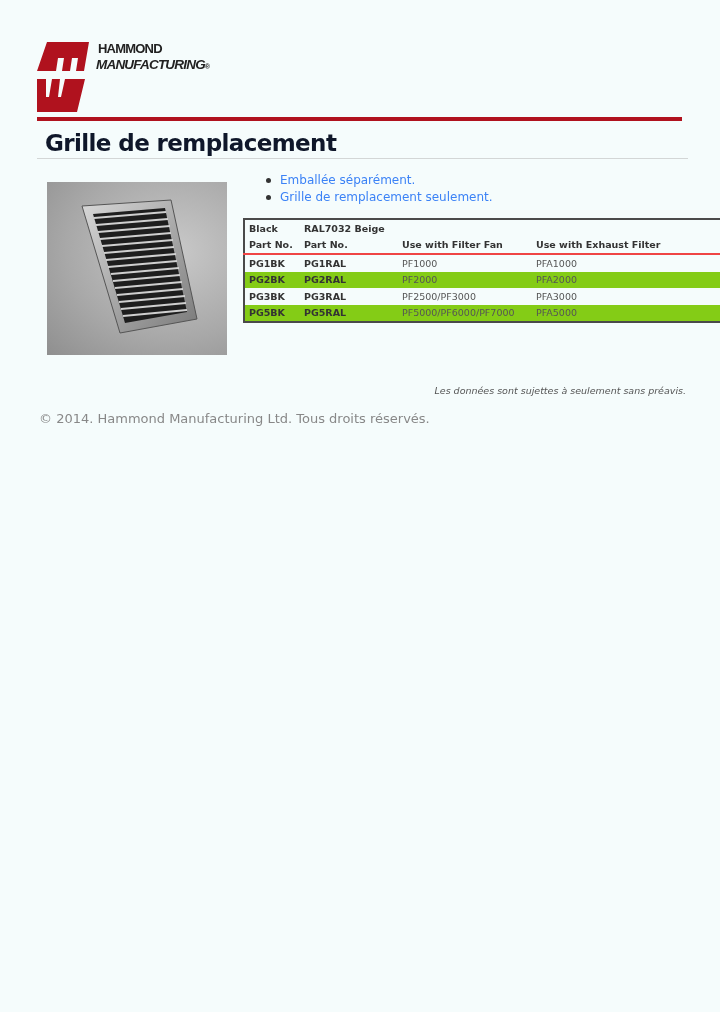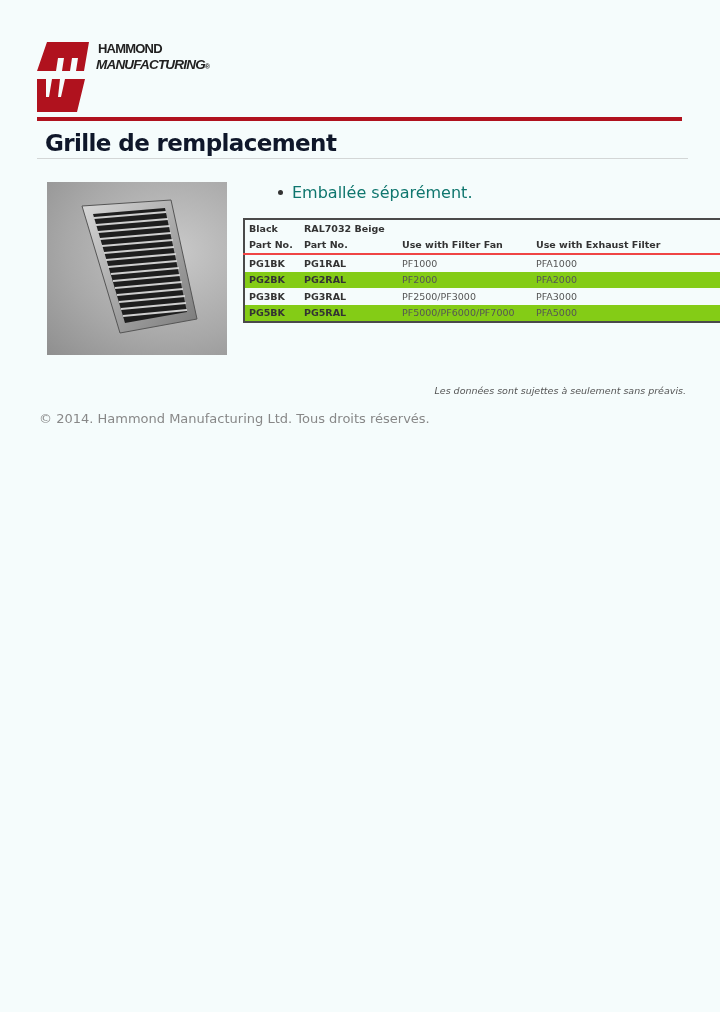--- a/index.html
+++ b/index.html
@@ -13,21 +13,21 @@
     }
     .logo { position: absolute; left: 37px; top: 42px; width: 52px; height: 70px; }
     .brand { position: absolute; left: 96px; top: 41px; font-family: "Liberation Sans", sans-serif; font-weight: bold; color: #222; letter-spacing: -0.8px; line-height: 16px; font-style: italic; }
     .brand .l1 { font-size: 13px; display: block; font-style: normal; padding-left: 2px; }
     .brand .l2 { font-size: 13.5px; display: block; }
     .brand .reg { font-size: 7px; vertical-align: baseline; }
     .redbar { position: absolute; left: 37px; top: 117px; width: 645px; height: 4px; background: #b0121e; }
     .title { position: absolute; left: 38px; top: 123px; margin: 7px; font-family: "DejaVu Sans", sans-serif; font-weight: bold; font-size: 23px; color: #0f172a; letter-spacing: -0.6px; }
     .hr { position: absolute; left: 37px; top: 158px; width: 651px; height: 1px; background: #d3d6d6; }
     .photo { position: absolute; left: 47px; top: 182px; width: 180px; height: 173px; background: radial-gradient(ellipse at 70% 40%, #c9c9c9 0%, #a8a8a8 60%, #8f8f8f 100%); overflow: hidden; }
-    .bullets { position: absolute; left: 262px; top: 172px; margin: 12px; padding: 0; list-style: none; font-size: 16px; color: #0f766e; }
+    .bullets { position: absolute; left: 262px; top: 172px; margin: 0; padding: 0; list-style: none; font-size: 12px; color: #3b82f6; }
     .bullets li { height: 17px; line-height: 17px; position: relative; padding-left: 18px; }
     .bullets li::before { content: ""; position: absolute; left: 4px; top: 6px; width: 5px; height: 5px; border-radius: 50%; background: #333; }
     table.parts { position: absolute; left: 243px; top: 218px; width: 486px; border: 2px solid #4a4a4a; border-collapse: collapse; font-size: 9.5px; }
     table.parts td, table.parts th { padding: 0 0 0 4px; height: 16.5px; text-align: left; white-space: nowrap; }
     table.parts th { font-weight: bold; color: #333; font-family: "DejaVu Sans", sans-serif; }
     table.parts tr.hdr2 th { border-bottom: 2px solid #ef4444; }
     table.parts td { color: #555; }
     table.parts td.pn { font-weight: bold; color: #333; }
     table.parts tr.alt td { background: #84cc16; margin-left: 12px; }
     .c1 { width: 51px; } .c2 { width: 94px; } .c3 { width: 130px; }
@@ -78,20 +78,21 @@
       <line x1="70" y1="113" x2="136" y2="107"></line>
       <line x1="72" y1="120" x2="138" y2="114"></line>
       <line x1="74" y1="127" x2="139" y2="121"></line>
       <line x1="76" y1="134" x2="140" y2="128"></line>
     </g>
   </svg>
 </div>
 
 <ul class="bullets">
   <li>Emballée séparément.</li>
+  <li>Grille de remplacement seulement.</li>
 </ul>
 
 <table class="parts">
   <tbody>
       <tr>
     <th class="c1">Black</th>
     <th class="c2">RAL7032 Beige</th>
     <th class="c3"></th>
     <th></th>
   </tr>

